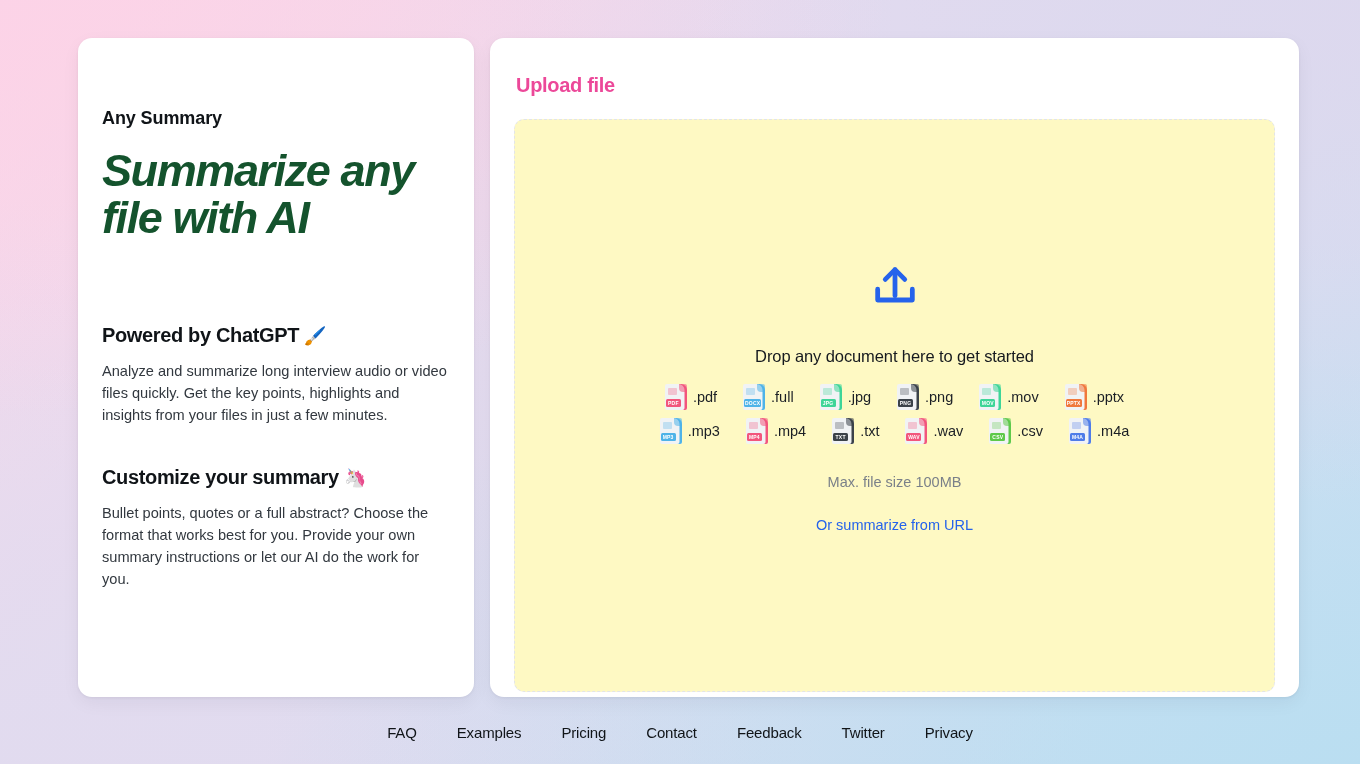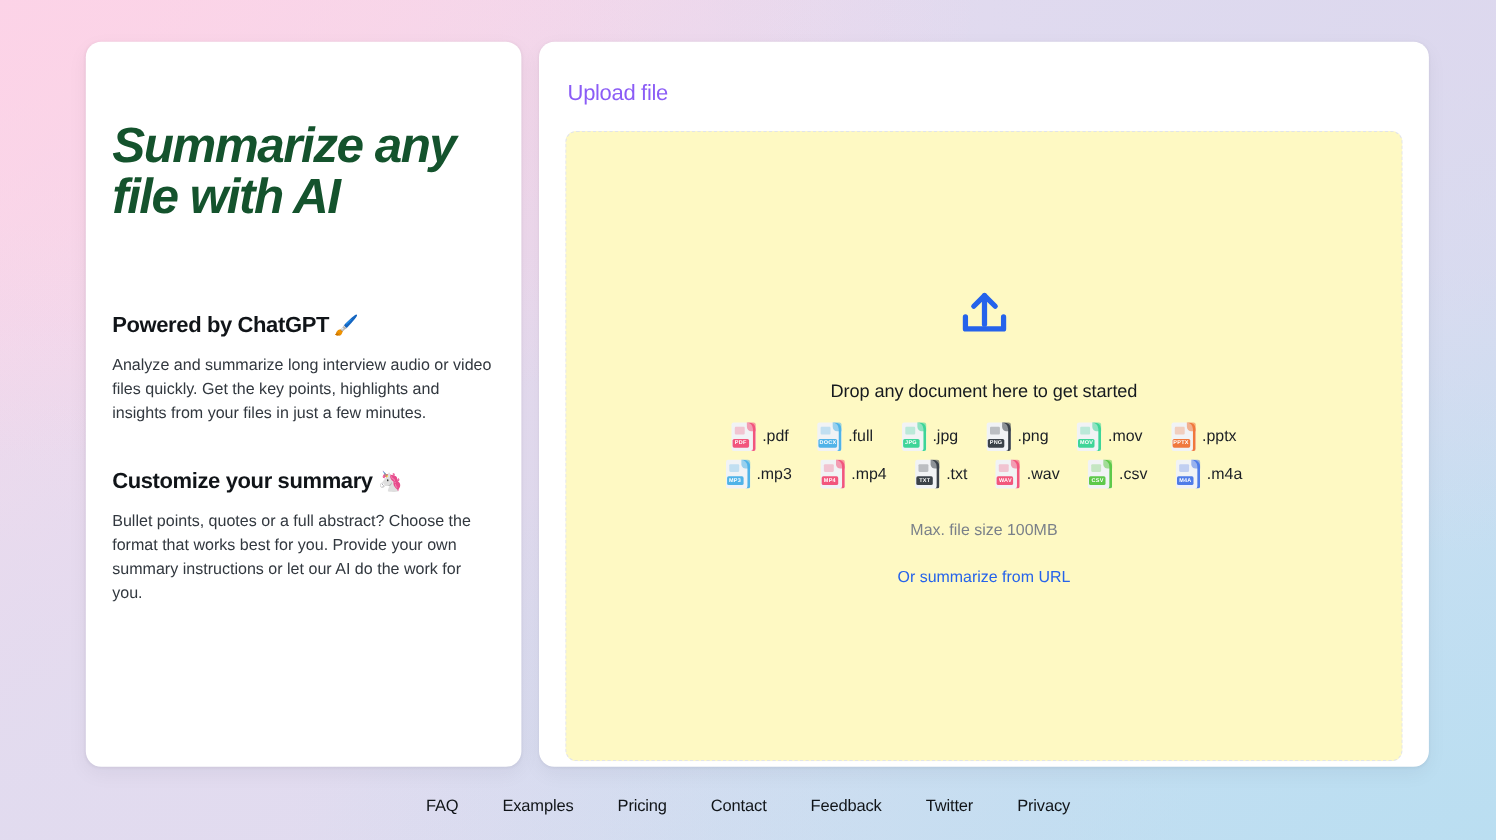--- a/index.html
+++ b/index.html
@@ -56,21 +56,21 @@
     letter-spacing: -0.35px; margin: 0 0 13px 0;
   }
   .feature h3 .emoji { font-size: 18px; }
   .feature p {
     font-size: 14.6px; line-height: 22px; color: #32383f;
     margin: 0; max-width: 352px;
   }
 
   
   .panel-title {
-    font-size: 20px; font-weight: 400; color: #8b5cf6;
+    font-size: 20px; font-weight: 700; color: #ec4899;
     letter-spacing: -0.3px; margin: 10px 0 22px 2px;
   }
   .dropzone {
     height: 573px;
     border: 1.6px dashed #e2e4e8;
     border-radius: 10px;
     background: #fef9c3;
     display: flex; flex-direction: column;
     align-items: center; justify-content: center;
     padding-bottom: 18px;
@@ -141,20 +141,21 @@
   }
 </style>
 </head>
 <body>
 
 <div class="page">
 
   <div class="cards">
 
     <section class="card card-left">
+      <div class="brand">Any Summary</div>
       <h1 class="hero">Summarize any file with AI</h1>
 
       <div class="feature first">
         <h3>
           <span>Powered by ChatGPT</span>
           <span class="emoji">🖌️</span>
         </h3>
         <p>Analyze and summarize long interview audio or video files quickly. Get the key points, highlights and insights from your files in just a few minutes.</p>
       </div>
 

